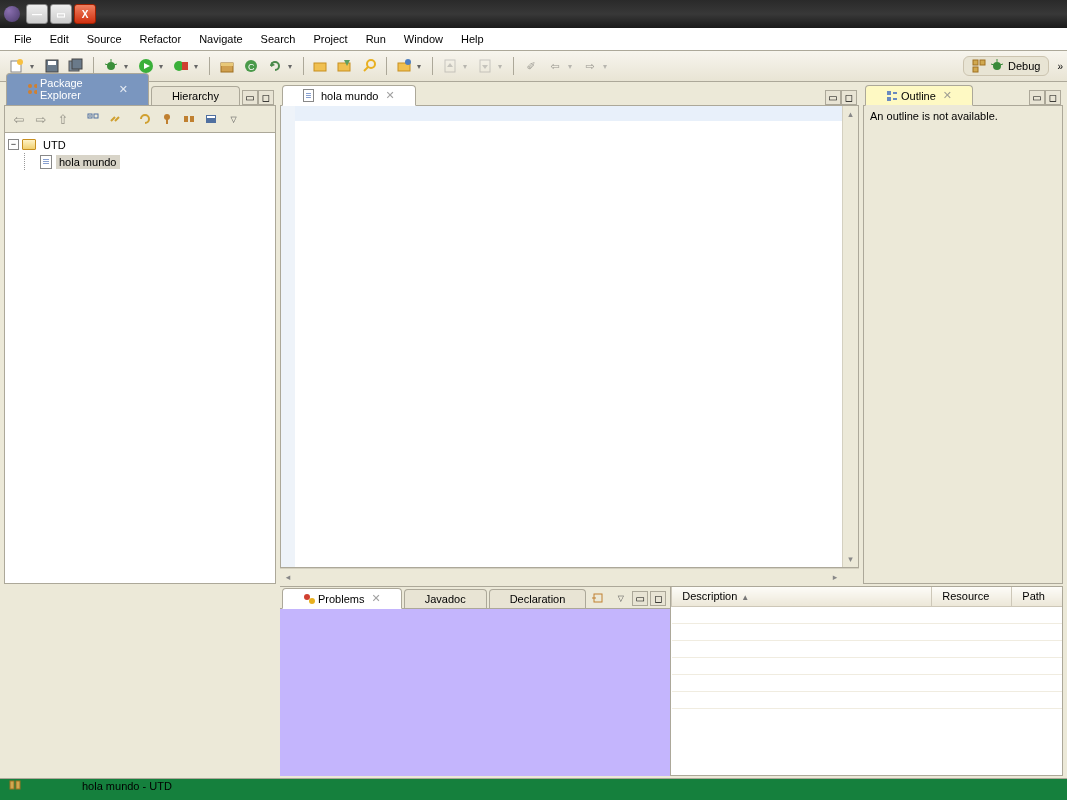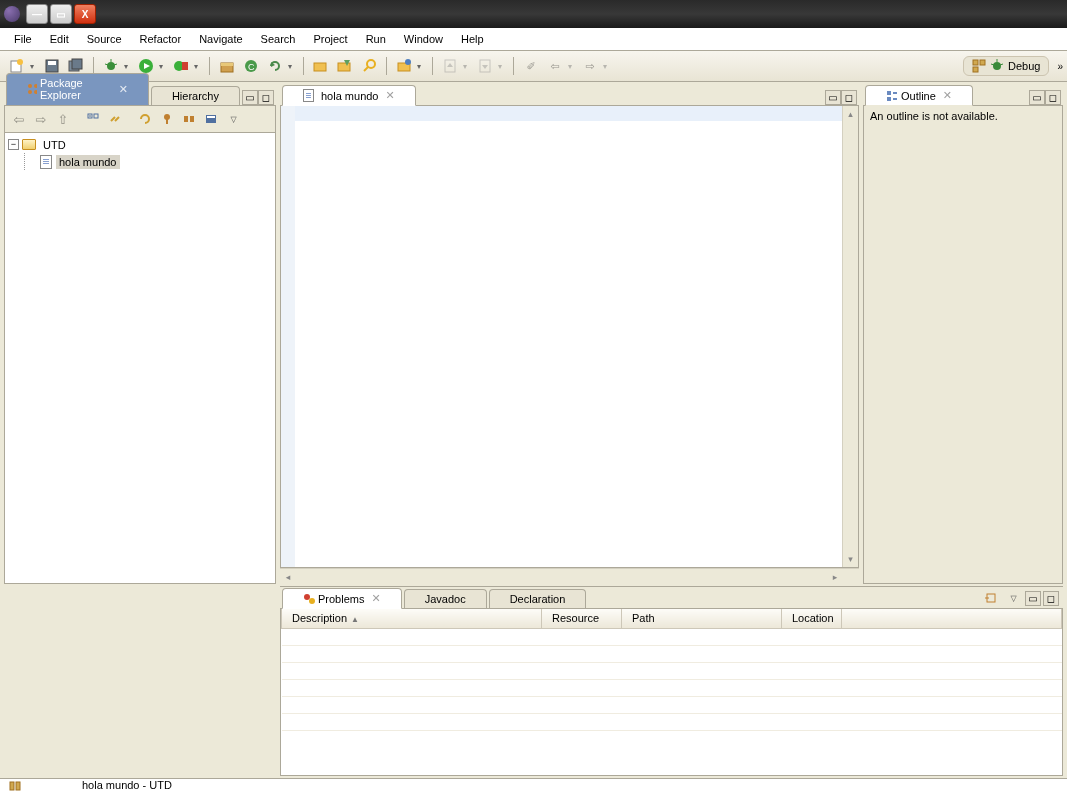--- a/index.html
+++ b/index.html
@@ -170,21 +170,21 @@
 .editor-text { flex:1; background:#fff;}
 .editor-highlight-line { background: #e8f0fa; height: 15px; width: 100%;}
 .scrollbar-v { width: 16px; background: #ece9d8; border-left: 1px solid #d4d0c0; display:flex; flex-direction:column;}
 .scroll-arrow { height:16px; display:flex; align-items:center; justify-content:center; font-size:9px; color:#888; cursor:pointer;}
 .scrollbar-h { height: 16px; background: #ece9d8; display:flex; border-top:1px solid #d4d0c0;}
 .scrollbar-h .scroll-arrow { width:16px; height:auto;}
 .scroll-corner { width:16px; height:16px; background:#ece9d8;}
 .outline-body { padding: 4px 6px; color: #000; background: #ece9d8; border:1px solid #aca899; border-top:none; flex:1;}
 .bottom-panel {
   display: flex;
-  flex-direction: column;
+  flex-direction: row;
   background: #c4b5fd;
   min-height:0;
   border-top: 1px solid #aca899;
   margin: 0 4px 2px 4px;
 }
 .bottom-panel .view-body{ background:#fff; padding:0; border-top:none;}
 .problems-summary { padding: 3px 6px; background:#fff; border-bottom:1px solid #ece9d8;}
 .problems-table { width:100%; border-collapse:collapse; table-layout:fixed;}
 .problems-table th {
   background: linear-gradient(#fdfcf8, #ece7d8);
@@ -193,25 +193,25 @@
   text-align:left;
   padding: 2px 10px;
   font-weight: normal;
   height: 19px;
   font-size:11px;
 }
 .problems-table td { border-bottom: 1px solid #f0ece0; height:17px;}
 .sort-tri { font-size:8px; color:#777; margin-left:4px;}
 .statusbar {
   height: 22px;
-  background: #ffffff;
+  background: #15803d;
   border-top: 1px solid #aca899;
   display: flex;
-  align-items: flex-start;
-  padding: 0 8px;
+  align-items: flex-end;
+  padding: 8px 8px;
   gap: 10px;
 }
 .status-icon{ width:14px; height:14px; display:flex; align-items:center; justify-content:center;}
 .center-col { display:flex; flex-direction:column; min-height:0;}
 .bottom-ctrl-icons{ display:flex; gap:2px; align-items:center; padding-right:4px; margin-left:auto;}
 svg { display:block;}
 .drop-tri{ font-size:8px; color:#555; margin-left:1px; }
 </style>
 </head>
 <body>
@@ -480,21 +480,21 @@
         <div class="scroll-arrow">◂</div>
         <div style="flex:1"></div>
         <div class="scroll-arrow">▸</div>
         <div class="scroll-corner"></div>
       </div>
     </div>
   </div>
 
   <div class="view">
     <div class="view-tabs">
-      <div class="tab active" style="background:#ffffff; top:1px; border-bottom:1px solid #ece9d8;">
+      <div class="tab active" style="background:#fef9c3; top:1px; border-bottom:1px solid #ece9d8;">
         <svg width="12" height="12">
             <rect x="1" y="1" width="4" height="4" fill="#6a8ac0"></rect>
             <rect x="7" y="2" width="4" height="2" fill="#6a8ac0"></rect>
             <rect x="1" y="7" width="4" height="4" fill="#6a8ac0"></rect>
             <rect x="7" y="8" width="4" height="2" fill="#6a8ac0"></rect>
           </svg>
         <span>Outline</span>
         <span class="close-x" style="color:#888">✕</span>
       </div>
       <div class="spacer"></div>

